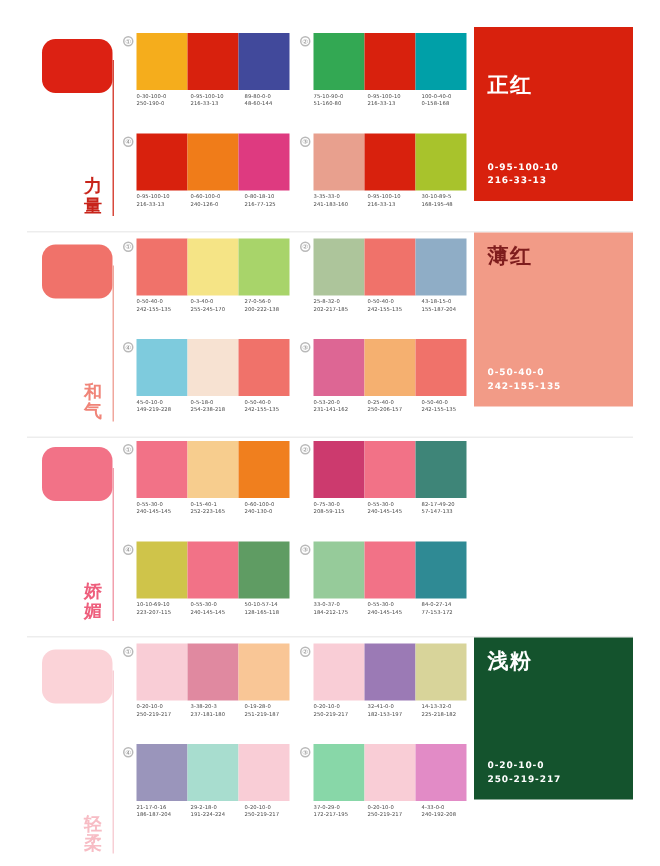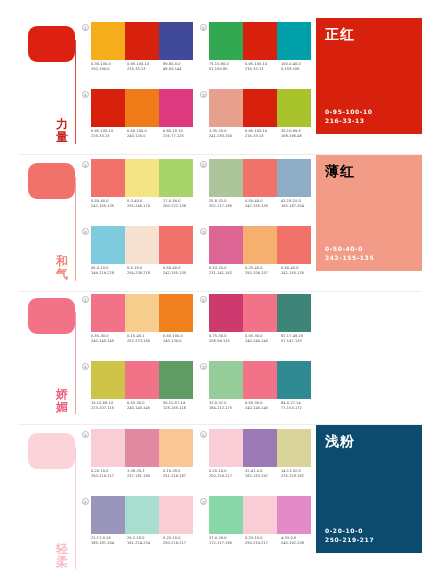--- a/index.html
+++ b/index.html
@@ -181,21 +181,21 @@
                 <span class="rgb">240-126-0</span>
               </div>
               <div class="code">
                 <span class="cmyk">0-80-18-10</span>
                 <span class="rgb">216-77-125</span>
               </div>
             </div>
           </div>
         </div>
         <div class="panel" style="left: 316px; top: 0px; height: 116px; background: rgb(216, 33, 13);">
-          <div class="panel-name" style="color: rgb(255, 255, 255);">正红</div>
+          <div class="panel-name" style="color: rgb(255, 255, 255); margin-top: 23px;">正红</div>
           <div class="panel-codes">
             <span>0-95-100-10</span>
             <span>216-33-13</span>
           </div>
         </div>
       </div>
       <div class="divider" style="top: 154px;"></div>
       <div class="section" style="position: absolute; left: 0px; top: 155px; height: 132px;">
         <div class="left-col">
           <div class="chip" style="background: rgb(240, 114, 106);"></div>
@@ -289,21 +289,21 @@
                 <span class="rgb">254-238-218</span>
               </div>
               <div class="code">
                 <span class="cmyk">0-50-40-0</span>
                 <span class="rgb">242-155-135</span>
               </div>
             </div>
           </div>
         </div>
         <div class="panel" style="left: 316px; top: 0px; height: 116px; background: rgb(242, 155, 135);">
-          <div class="panel-name" style="color: #000000;">薄红</div>
+          <div class="panel-name" style="color: #7f1d1d;">薄红</div>
           <div class="panel-codes">
             <span>0-50-40-0</span>
             <span>242-155-135</span>
           </div>
         </div>
       </div>
       <div class="divider" style="top: 291px;"></div>
       <div class="section" style="position: absolute; left: 0px; top: 290px; height: 130px;">
         <div class="left-col">
           <div class="chip" style="background: rgb(242, 114, 135);"></div>
@@ -497,21 +497,21 @@
                 <span class="cmyk">29-2-18-0</span>
                 <span class="rgb">191-224-224</span>
               </div>
               <div class="code">
                 <span class="cmyk">0-20-10-0</span>
                 <span class="rgb">250-219-217</span>
               </div>
             </div>
           </div>
         </div>
-        <div class="panel" style="left: 316px; top: 0px; height: 128px; background: #0c4a6e;">
+        <div class="panel" style="left: 316px; top: 0px; height: 108px; background: #14532d;">
           <div class="panel-name" style="color: rgb(255, 255, 255);">浅粉</div>
           <div class="panel-codes">
             <span>0-20-10-0</span>
             <span>250-219-217</span>
           </div>
         </div>
       </div>
     </div>
 </div>
 

